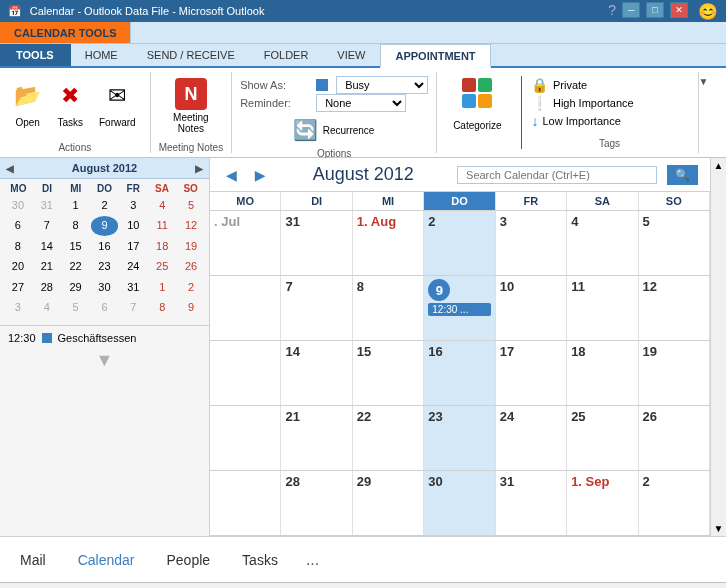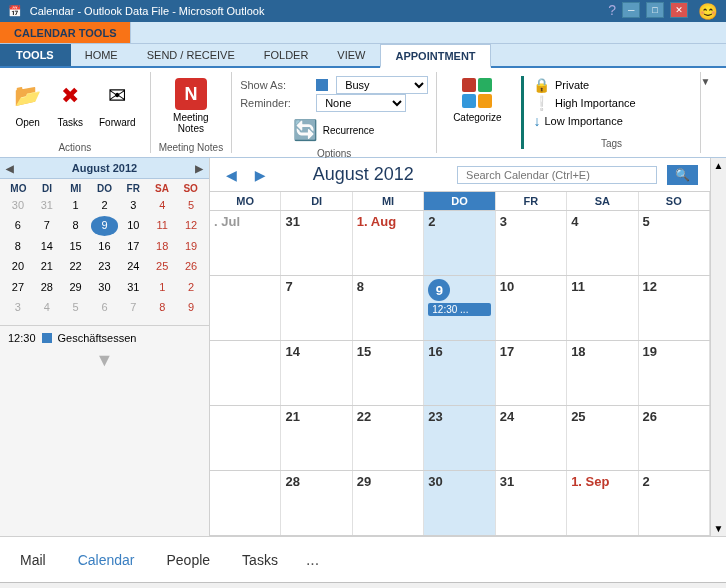--- a/index.html
+++ b/index.html
@@ -521,21 +521,21 @@
       <div class="ribbon-btn-small" style="flex-direction:row; gap:4px;">
         <span class="recurrence-icon">🔄</span>
         <span class="label">Recurrence</span>
       </div>
     </div>
     <div class="options-group-label">Options</div>
   </div>
 
   <div style="display:flex; border-right:1px solid #d0d0d0; padding:4px 8px; align-items:stretch;">
 
-    <div class="categorize-btn" style="border-right:3px solid #0f766e; padding-right:19px; margin-right:8px;">
+    <div class="categorize-btn" style="border-right:1px solid #0f766e; padding-right:19px; margin-right:8px;gap:8px;">
       <div style="display:grid; grid-template-columns:1fr 1fr; gap:2px; margin-bottom:4px;">
         <div style="width:14px;height:14px;background:#c0392b;border-radius:2px;"></div>
         <div style="width:14px;height:14px;background:#27ae60;border-radius:2px;"></div>
         <div style="width:14px;height:14px;background:#3498db;border-radius:2px;"></div>
         <div style="width:14px;height:14px;background:#f39c12;border-radius:2px;"></div>
       </div>
       <div style="font-size:10px; text-align:center;">Categorize</div>
     </div>
 
     <div class="tags-group" style="border-right:none; padding:0;">

